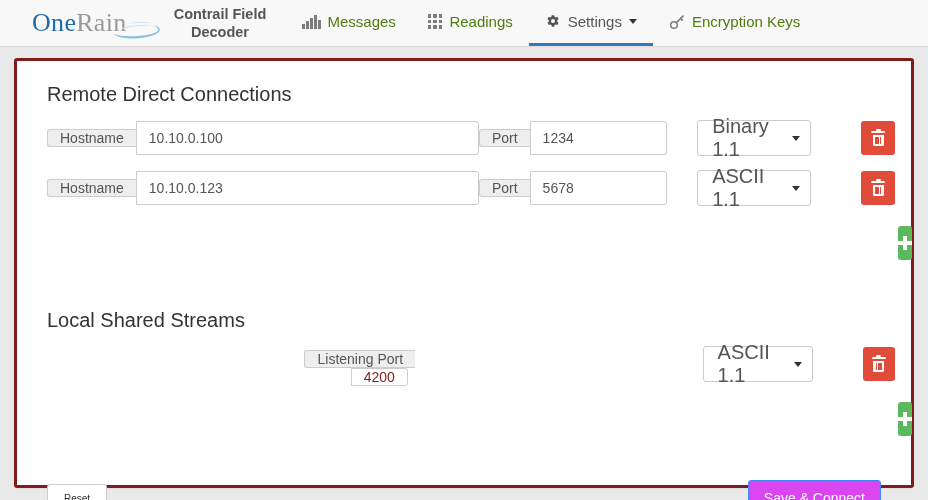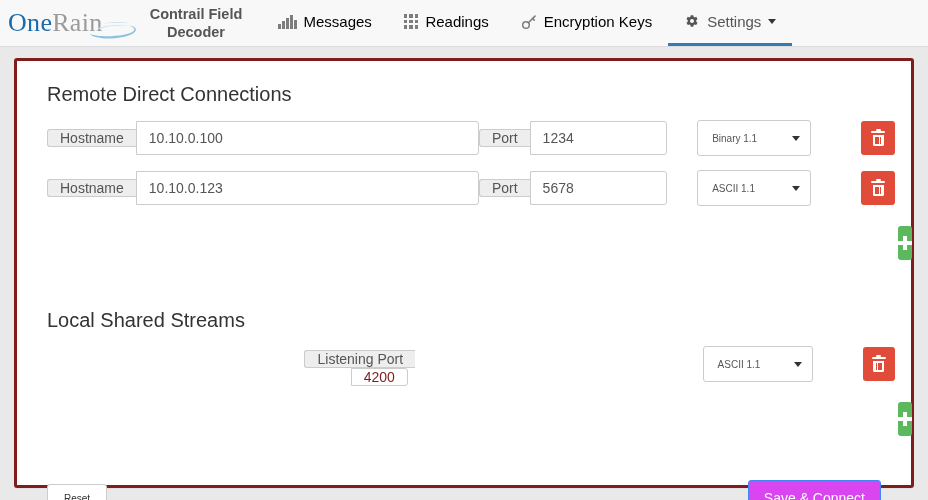--- a/index.html
+++ b/index.html
@@ -15,21 +15,21 @@
     color: #333;
   }
 
   
   .navbar {
     height: 47px;
     background: #f8f8f8;
     border-bottom: 1px solid #dcdcdc;
     display: flex;
     align-items: stretch;
-    padding-left: 0;
+    padding-left: 24px;
   }
   .brand {
     display: flex;
     align-items: center;
     width: 140px;
     flex: 0 0 140px;
     position: relative;
   }
   .brand-text {
     font-family: "Liberation Serif", serif;
@@ -64,21 +64,21 @@
   .nav-items {
     display: flex;
     align-items: stretch;
     margin-left: 10px;
   }
   .nav-item {
     display: flex;
     align-items: center;
     gap: 7px;
     padding: 0 16px;
-    color: #000000;
+    color: #4d7c0f;
     font-size: 15px;
     cursor: pointer;
     border-bottom: 3px solid transparent;
     text-decoration: none;
     white-space: nowrap;
   }
   .nav-item.active {
     color: #555;
     border-bottom-color: #337ab7;
   }
@@ -167,21 +167,21 @@
     width: 115px;
     height: 36px;
     border: 1px solid #ccc;
     border-radius: 3px;
     background: #fff;
     display: flex;
     align-items: center;
     justify-content: space-between;
     padding: 0 10px 0 14px;
     color: #555;
-    font-size: 10px;
+    font-size: 20px;
     cursor: pointer;
   }
   .caret-sm {
     width: 0; height: 0;
     border-left: 4px solid transparent;
     border-right: 4px solid transparent;
     border-top: 5px solid #333;
   }
 
   
@@ -305,44 +305,44 @@
             <i></i>
             <i></i>
             <i></i>
             <i></i>
             <i></i>
             <i></i>
             <i></i>
           </span>
       </span>
       <span>Readings</span>
+    </a>
+
+    <a class="nav-item active">
+      <span class="ico">
+        <svg width="16" height="16" viewBox="0 0 20 20">
+          <path fill="#555" d="M11.6 1.5l.35 2.05c.5.17.97.42 1.38.73l1.95-.73 1.6 2.77-1.6 1.34c.5.33.08.66.08 1s-.03.67-.08 1l1.6 1.34-1.6 2.77-1.95-.73c-.41.31-.88.56-1.38.73l-.35 2.05h-3.2l-.35-2.05a5.3 5.3 0 0 1-1.38-.73l-1.95.73-1.6-2.77 1.6-1.34a5.4 5.4 0 0 1 0-2l-1.6-1.34 1.6-2.77 1.95.73c.41-.31.88-.56 1.38-.73L8.4 1.5h3.2z"></path>
+          <circle cx="10" cy="8.65" r="2.5" fill="#f8f8f8"></circle>
+        </svg>
+      </span>
+      <span>Settings</span>
+      <span class="caret-sm"></span>
     </a>
 
     <a class="nav-item">
       <span class="ico">
         <svg width="16" height="16" viewBox="0 0 16 16">
           <circle cx="5" cy="11" r="3.3" fill="none" stroke="#7d7d7d" stroke-width="1.5"></circle>
           <path d="M7.4 8.7 L14 2.1" stroke="#7d7d7d" stroke-width="1.6" fill="none" stroke-linecap="round"></path>
           <path d="M11.6 4.5 L13.2 6.1" stroke="#7d7d7d" stroke-width="1.6" fill="none" stroke-linecap="round"></path>
         </svg>
       </span>
       <span>Encryption Keys</span>
     </a>
 
-    <a class="nav-item active">
-      <span class="ico">
-        <svg width="16" height="16" viewBox="0 0 20 20">
-          <path fill="#555" d="M11.6 1.5l.35 2.05c.5.17.97.42 1.38.73l1.95-.73 1.6 2.77-1.6 1.34c.5.33.08.66.08 1s-.03.67-.08 1l1.6 1.34-1.6 2.77-1.95-.73c-.41.31-.88.56-1.38.73l-.35 2.05h-3.2l-.35-2.05a5.3 5.3 0 0 1-1.38-.73l-1.95.73-1.6-2.77 1.6-1.34a5.4 5.4 0 0 1 0-2l-1.6-1.34 1.6-2.77 1.95.73c.41-.31.88-.56 1.38-.73L8.4 1.5h3.2z"></path>
-          <circle cx="10" cy="8.65" r="2.5" fill="#f8f8f8"></circle>
-        </svg>
-      </span>
-      <span>Settings</span>
-      <span class="caret-sm"></span>
-    </a>
-
   </div>
 </div>
 
 <div class="page">
   <div class="card">
 
     <h2 class="section-title">Remote Direct Connections</h2>
 
     <div class="row">
       <div class="input-group ig-host">

